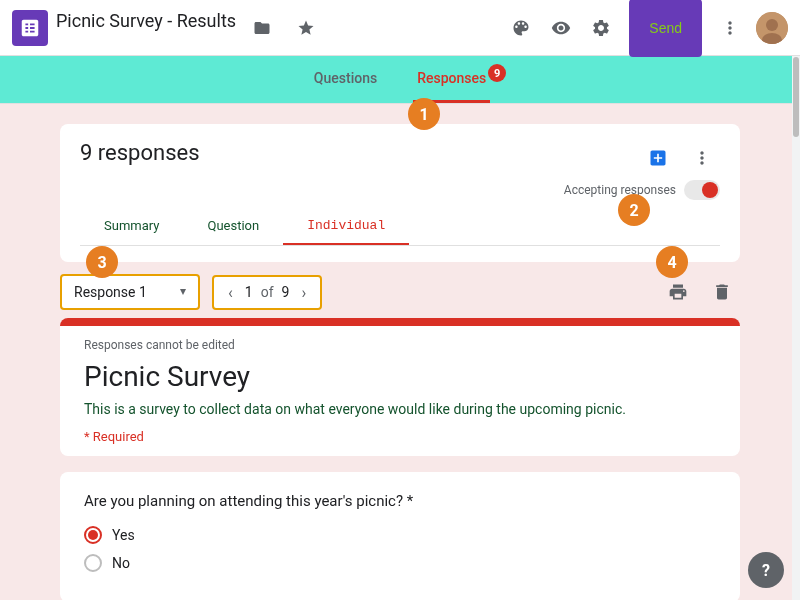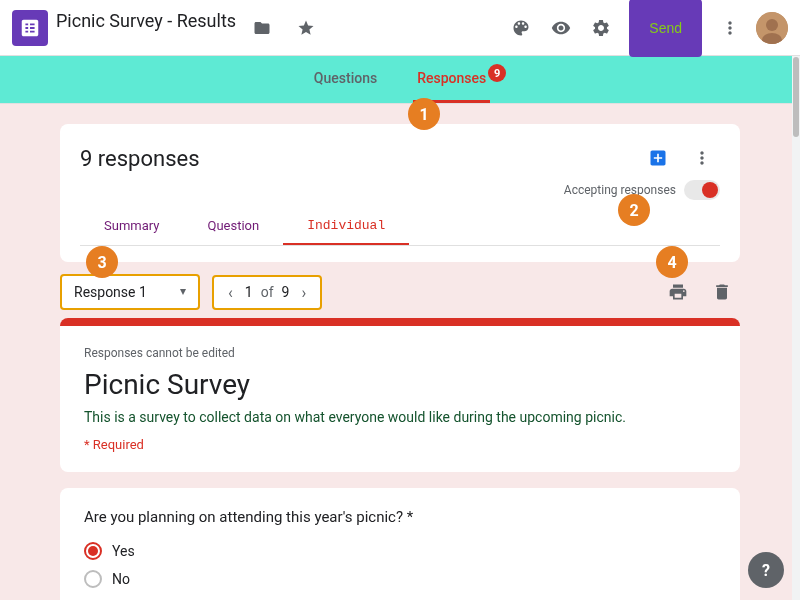--- a/index.html
+++ b/index.html
@@ -145,21 +145,20 @@
     
     .response-header-card {
       background: #fff;
       border-radius: 8px;
       padding: 16px 20px;
       margin-bottom: 0;
       position: relative;
     }
     .response-count-row {
       display: flex;
-      align-items: center;
       justify-content: space-between;
     }
     .response-count {
       font-size: 22px;
       color: #202124;
       font-weight: 400;
     }
     .response-header-actions {
       display: flex;
       align-items: center;
@@ -198,21 +197,21 @@
 
     
     .subtabs {
       display: flex;
       gap: 0;
       border-bottom: 1px solid #e0e0e0;
       margin-top: 8px;
     }
     .subtab {
       font-size: 13px;
-      color: #701a75;
+      color: #14532d;
       padding: 10px 24px;
       cursor: pointer;
       border-bottom: 2px solid transparent;
     }
     .subtab.active {
       color: #d93025;
       border-bottom: 2px solid #d93025;
       font-family: Liberation Mono, monospace;
     }
 
@@ -272,21 +271,21 @@
       align-items: center;
       gap: 8px;
       margin-left: auto;
     }
 
     
     .survey-card {
       background: #fff;
       border-radius: 8px;
       border-top: 8px solid #d93025;
-      padding: 20px 24px;
+      padding: 12px 24px;
       margin-bottom: 16px;
     }
     .cannot-edit-label {
       font-size: 12px;
       color: #5f6368;
       margin-bottom: 8px;
     }
     .survey-title {
       font-size: 28px;
       color: #202124;

